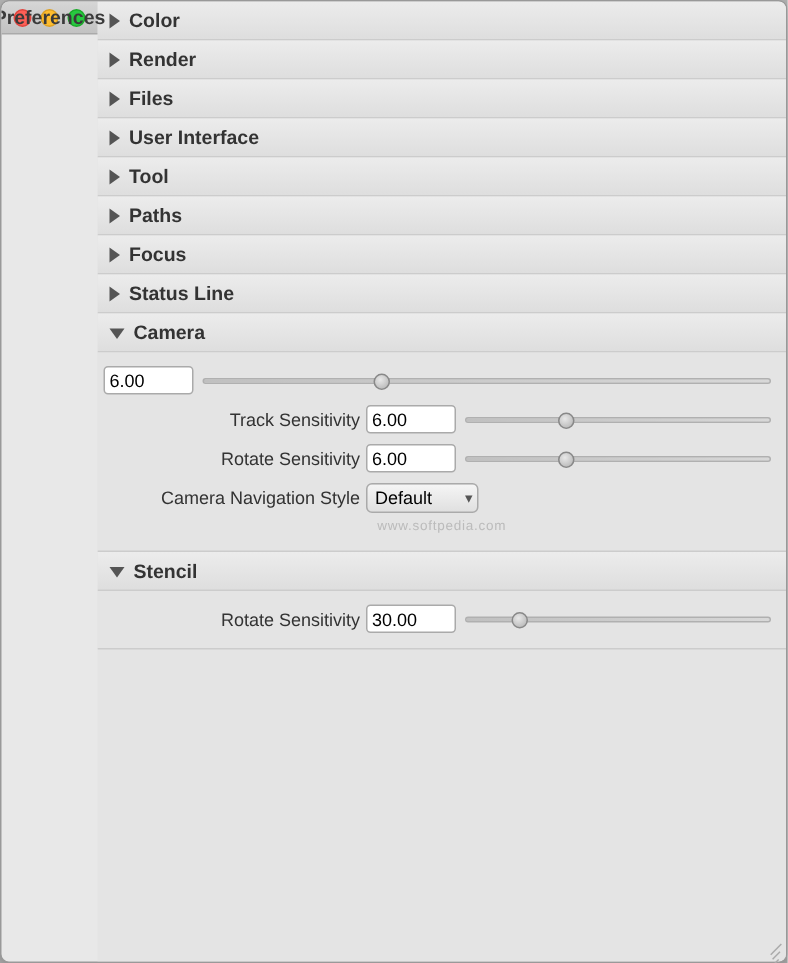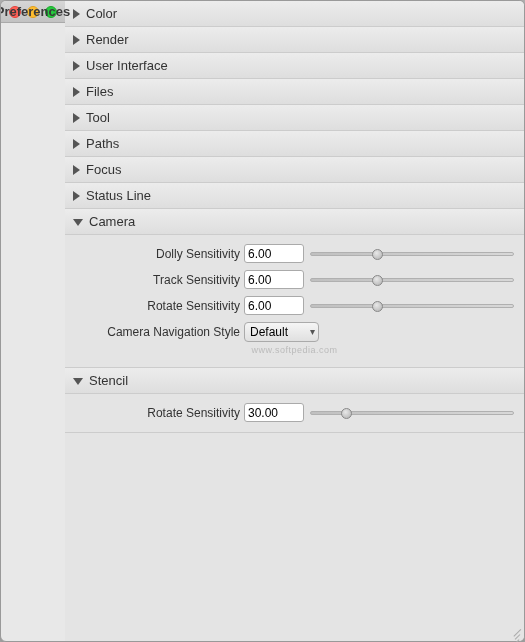--- a/index.html
+++ b/index.html
@@ -100,21 +100,21 @@
     .triangle-down {
       border-left: 5px solid transparent;
       border-right: 5px solid transparent;
       border-top: 7px solid #555;
       margin-top: 1px;
     }
 
     .section-label {
       font-size: 13px;
       color: #333;
-      font-weight: 400;
+      font-weight: 700;
     }
 
     .section-content {
       background: #e4e4e4;
       padding: 6px 0;
       border-bottom: 1px solid #ccc;
     }
 
     .camera-row {
       display: flex;
@@ -255,26 +255,26 @@
       <span class="section-label">Color</span>
     </div>
 
     <div class="section-row">
       <div class="triangle triangle-right"></div>
       <span class="section-label">Render</span>
     </div>
 
     <div class="section-row">
       <div class="triangle triangle-right"></div>
+      <span class="section-label">Files</span>
+    </div>
+
+    <div class="section-row">
+      <div class="triangle triangle-right"></div>
       <span class="section-label">User Interface</span>
-    </div>
-
-    <div class="section-row">
-      <div class="triangle triangle-right"></div>
-      <span class="section-label">Files</span>
     </div>
 
     <div class="section-row">
       <div class="triangle triangle-right"></div>
       <span class="section-label">Tool</span>
     </div>
 
     <div class="section-row">
       <div class="triangle triangle-right"></div>
       <span class="section-label">Paths</span>
@@ -291,21 +291,20 @@
     </div>
 
     <div class="section-row">
       <div class="triangle triangle-down"></div>
       <span class="section-label">Camera</span>
     </div>
 
     <div class="section-content">
 
       <div class="camera-row">
-        <span class="camera-label">Dolly Sensitivity</span>
         <input class="camera-input" type="text" value="6.00" style="">
         <div class="slider-container">
           <div class="slider-handle"></div>
         </div>
       </div>
 
       <div class="camera-row">
         <span class="camera-label">Track Sensitivity</span>
         <input class="camera-input" type="text" value="6.00" style="">
         <div class="slider-container">

